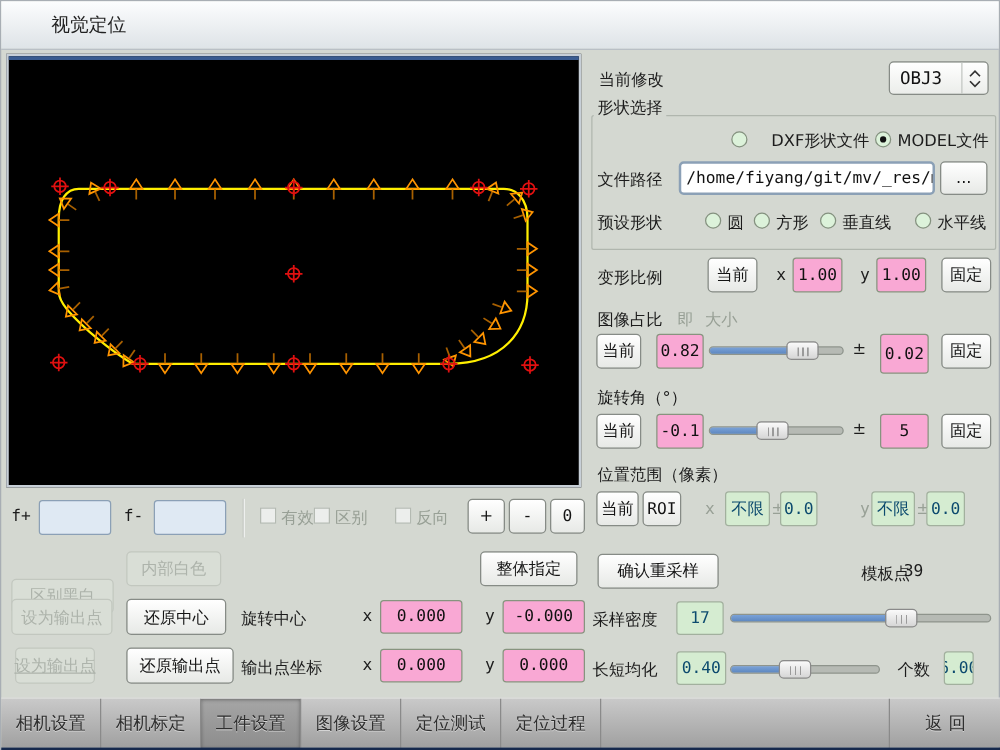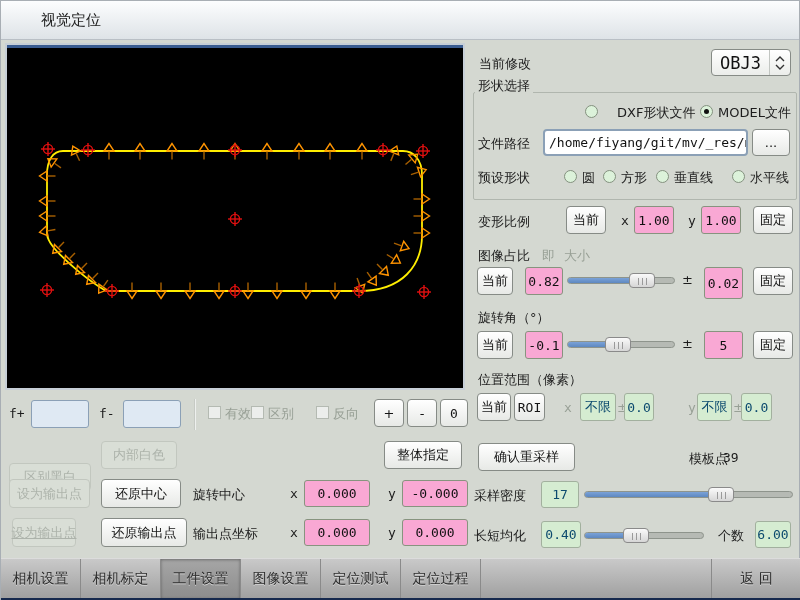--- a/index.html
+++ b/index.html
@@ -18,21 +18,21 @@
   .gfield{position:absolute;background:#f9a8d4;border:1px solid #87947f;border-radius:3px;font-family:"DejaVu Sans Mono","Liberation Mono",monospace;font-size:13px;color:#111;text-align:center;box-sizing:border-box;display:flex;align-items:center;justify-content:center;overflow:hidden;white-space:nowrap;}
   .gfield.dis{color:#0c4a6e;background:#d5ecd1;border-color:#a2b09e;}
   .ffield{position:absolute;background:#dfe9f3;border:1px solid #8ba0b6;border-radius:3px;box-sizing:border-box;}
   .pathfield{justify-content:flex-start;padding-left:4px;background:#ffffff;border:2px solid #8ba0b6;border-radius:4px;color:#111;}
   .radio{position:absolute;width:13px;height:13px;border-radius:50%;background:#dcf2da;border:1px solid #84917f;box-sizing:border-box;}
   .radio.checked::after{content:"";position:absolute;left:3px;top:3px;width:5px;height:5px;background:#111;border-radius:50%;}
   .check{position:absolute;width:13px;height:13px;background:#eceeec;border:1px solid #b4bab2;box-sizing:border-box;}
   .groupbox{position:absolute;border:1px solid #b0b6ae;border-radius:2px;}
   .grouplabel{position:absolute;font-size:13px;color:#1c1c1c;background:#d4d8d1;padding:0 3px;}
   .combo{position:absolute;background:linear-gradient(180deg,#ffffff,#ebedea);border:1px solid #868b86;border-radius:4px;box-sizing:border-box;display:flex;align-items:center;}
-  .combo .val{flex:1;padding-left:8px;font-family:"DejaVu Sans Mono","Liberation Mono",monospace;font-size:17px;color:#111;}
+  .combo .val{flex:1;padding-left:8px;font-family:"DejaVu Sans Mono","Liberation Mono",monospace;font-size:14px;color:#111;}
   .combo .arr{width:20px;height:100%;border-left:1px solid #c2c6c2;display:flex;align-items:center;justify-content:center;}
   .slider{position:absolute;height:15px;}
   .sl-groove{position:absolute;left:0;right:0;top:4px;height:7px;background:#b6bab4;border:1px solid #8e948c;border-radius:4px;box-sizing:border-box;}
   .sl-fill{position:absolute;left:0;top:0;height:100%;background:linear-gradient(180deg,#7aa2d8,#5e88c0);border-radius:3px 0 0 3px;}
   .sl-handle{position:absolute;top:0;width:26px;height:15px;background:linear-gradient(180deg,#fafafa,#d6d6d6);border:1px solid #8a8a8a;border-radius:4px;box-sizing:border-box;}
   .sl-handle::after{content:"";position:absolute;left:8px;top:4px;width:9px;height:7px;background:repeating-linear-gradient(90deg,#9a9a9a 0 1px,transparent 1px 4px);}
   .vdiv{position:absolute;width:1px;background:#c6cac4;border-right:1px solid #eef0ee;}
   .bottombar{position:absolute;left:0;top:557px;width:800px;height:40px;background:linear-gradient(180deg,#c9c9c9,#a0a0a0);border-top:1px solid #dcdcdc;box-sizing:border-box;}
   .tab{position:absolute;top:0;height:100%;width:80px;display:flex;align-items:center;justify-content:center;font-size:14px;color:#2e2e2e;text-shadow:0 1px 0 #d4d4d4;border-right:1px solid #8a8a8a;box-sizing:border-box;}
   .tab.active{background:linear-gradient(180deg,#a6a6a6,#8d8d8d);box-shadow:inset 0 1px 3px rgba(0,0,0,.35);}
@@ -361,21 +361,21 @@
 
   <span class="lbl" style="left:473px;top:526px;">长短均化</span>
   <div class="gfield dis" style="left:540px;top:520px;width:40px;height:27px;">0.40</div>
   <div class="slider" style="left:583px;top:527px;width:120px;">
     <div class="sl-groove">
         <div class="sl-fill" style="width: 51.54px;"></div>
       </div>
     <div class="sl-handle" style="left: 38.54px;"></div>
   </div>
   <span class="lbl" style="left:717px;top:526px;">个数</span>
-  <div class="gfield dis" style="left:754px;top:520px;width:36px;height:27px;">6.00</div>
+  <div class="gfield dis" style="left:754px;top:520px;width:24px;height:27px;">6.00</div>
 
   <span class="lbl mono" style="left:8px;top:405px;">f+</span>
   <div class="ffield" style="left:30px;top:399px;width:58px;height:28px;"></div>
   <span class="lbl mono" style="left:98px;top:405px;">f-</span>
   <div class="ffield" style="left:122px;top:399px;width:58px;height:28px;"></div>
   <div class="vdiv" style="left:193px;top:398px;height:31px;"></div>
 
   <span class="check" style="left:207px;top:405px;"></span>
   <span class="glbl" style="left:224px;top:404px;">有效</span>
   <span class="check" style="left:250px;top:405px;"></span>

